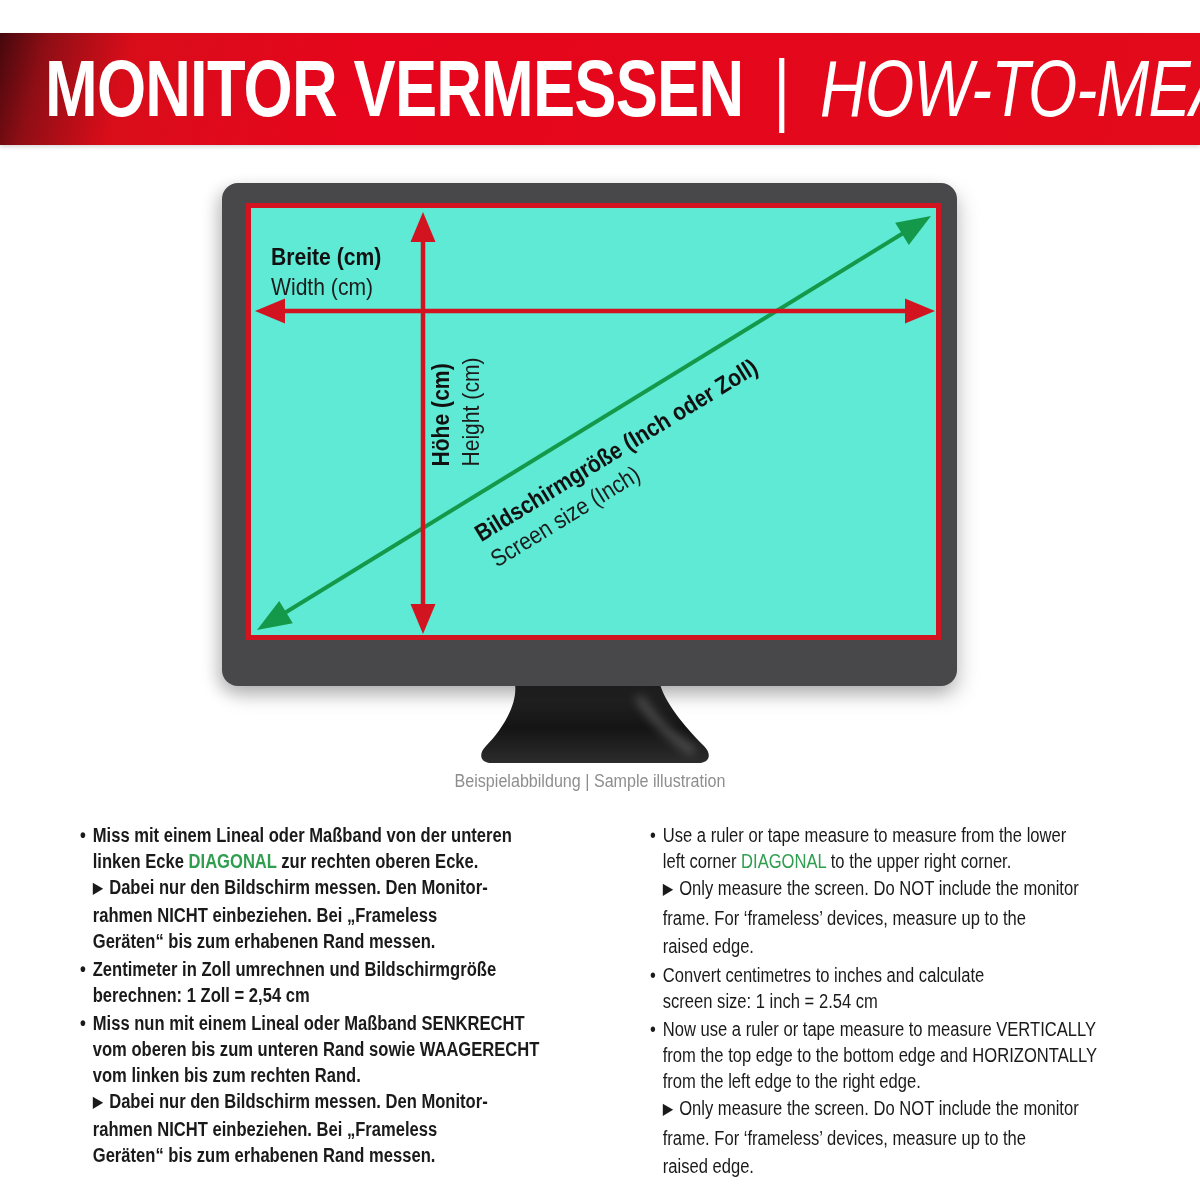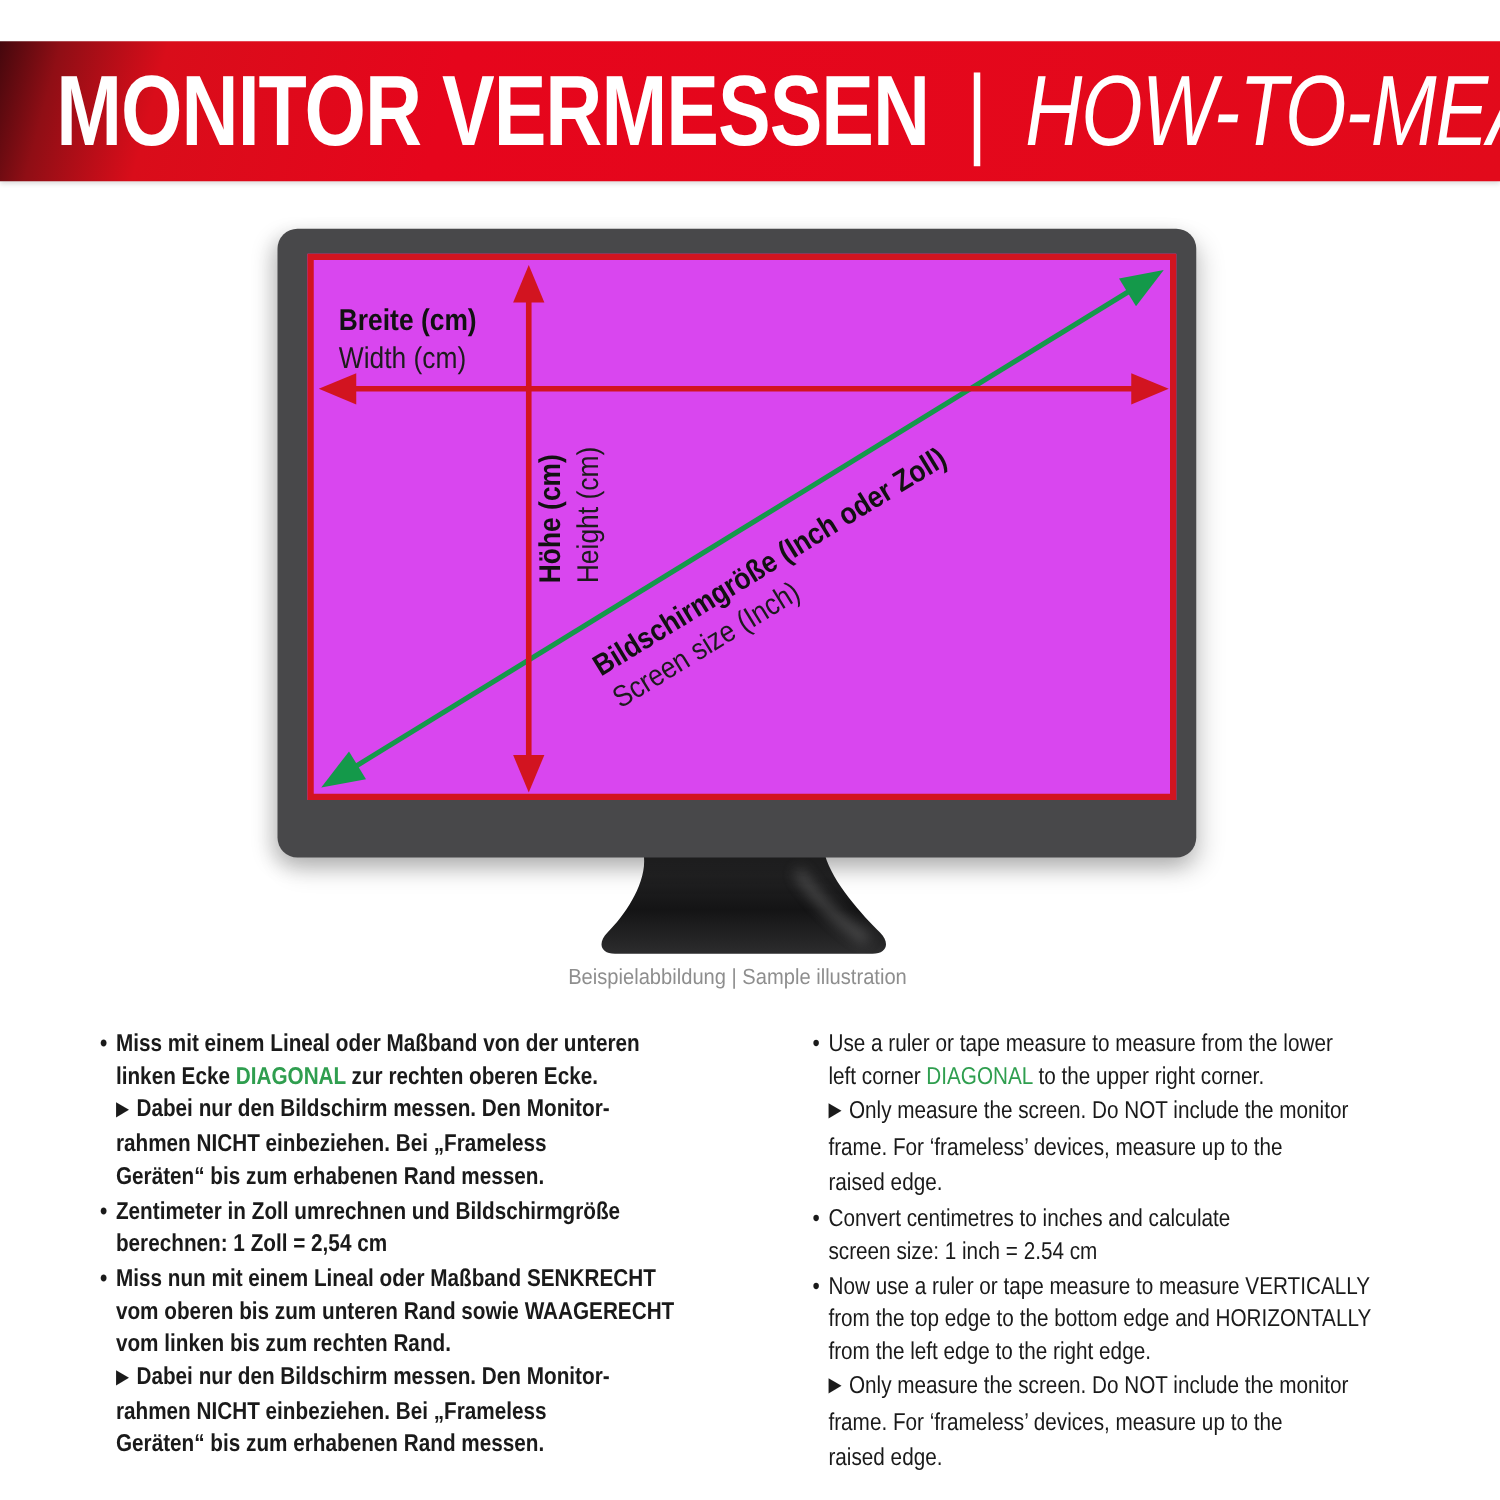--- a/index.html
+++ b/index.html
@@ -25,21 +25,21 @@
 
   
   .stand-svg { position: absolute; left: 470px; top: 684px; z-index: 1; }
   .monitor {
     position: absolute; left: 222px; top: 183px; width: 735px; height: 503px;
     background: #48484a; border-radius: 16px; z-index: 2;
     box-shadow: -6px 6px 16px rgba(0,0,0,0.18), 4px 10px 20px rgba(0,0,0,0.18);
   }
   .screen {
     position: absolute; left: 24px; top: 20px; width: 695px; height: 437px;
-    background: #d946ef; border: 5px solid #d21420;
+    background: #5eead4; border: 5px solid #d21420;
   }
   .arrows { position: absolute; left: 0; top: 0; }
 
   .label-width {
     position: absolute; left: 20px; top: 34px;
     transform: scaleX(0.88); transform-origin: left top;
     white-space: nowrap; font-size: 24px; line-height: 30px;
   }
   .label-height {
     position: absolute; left: 205px; top: 204px;

